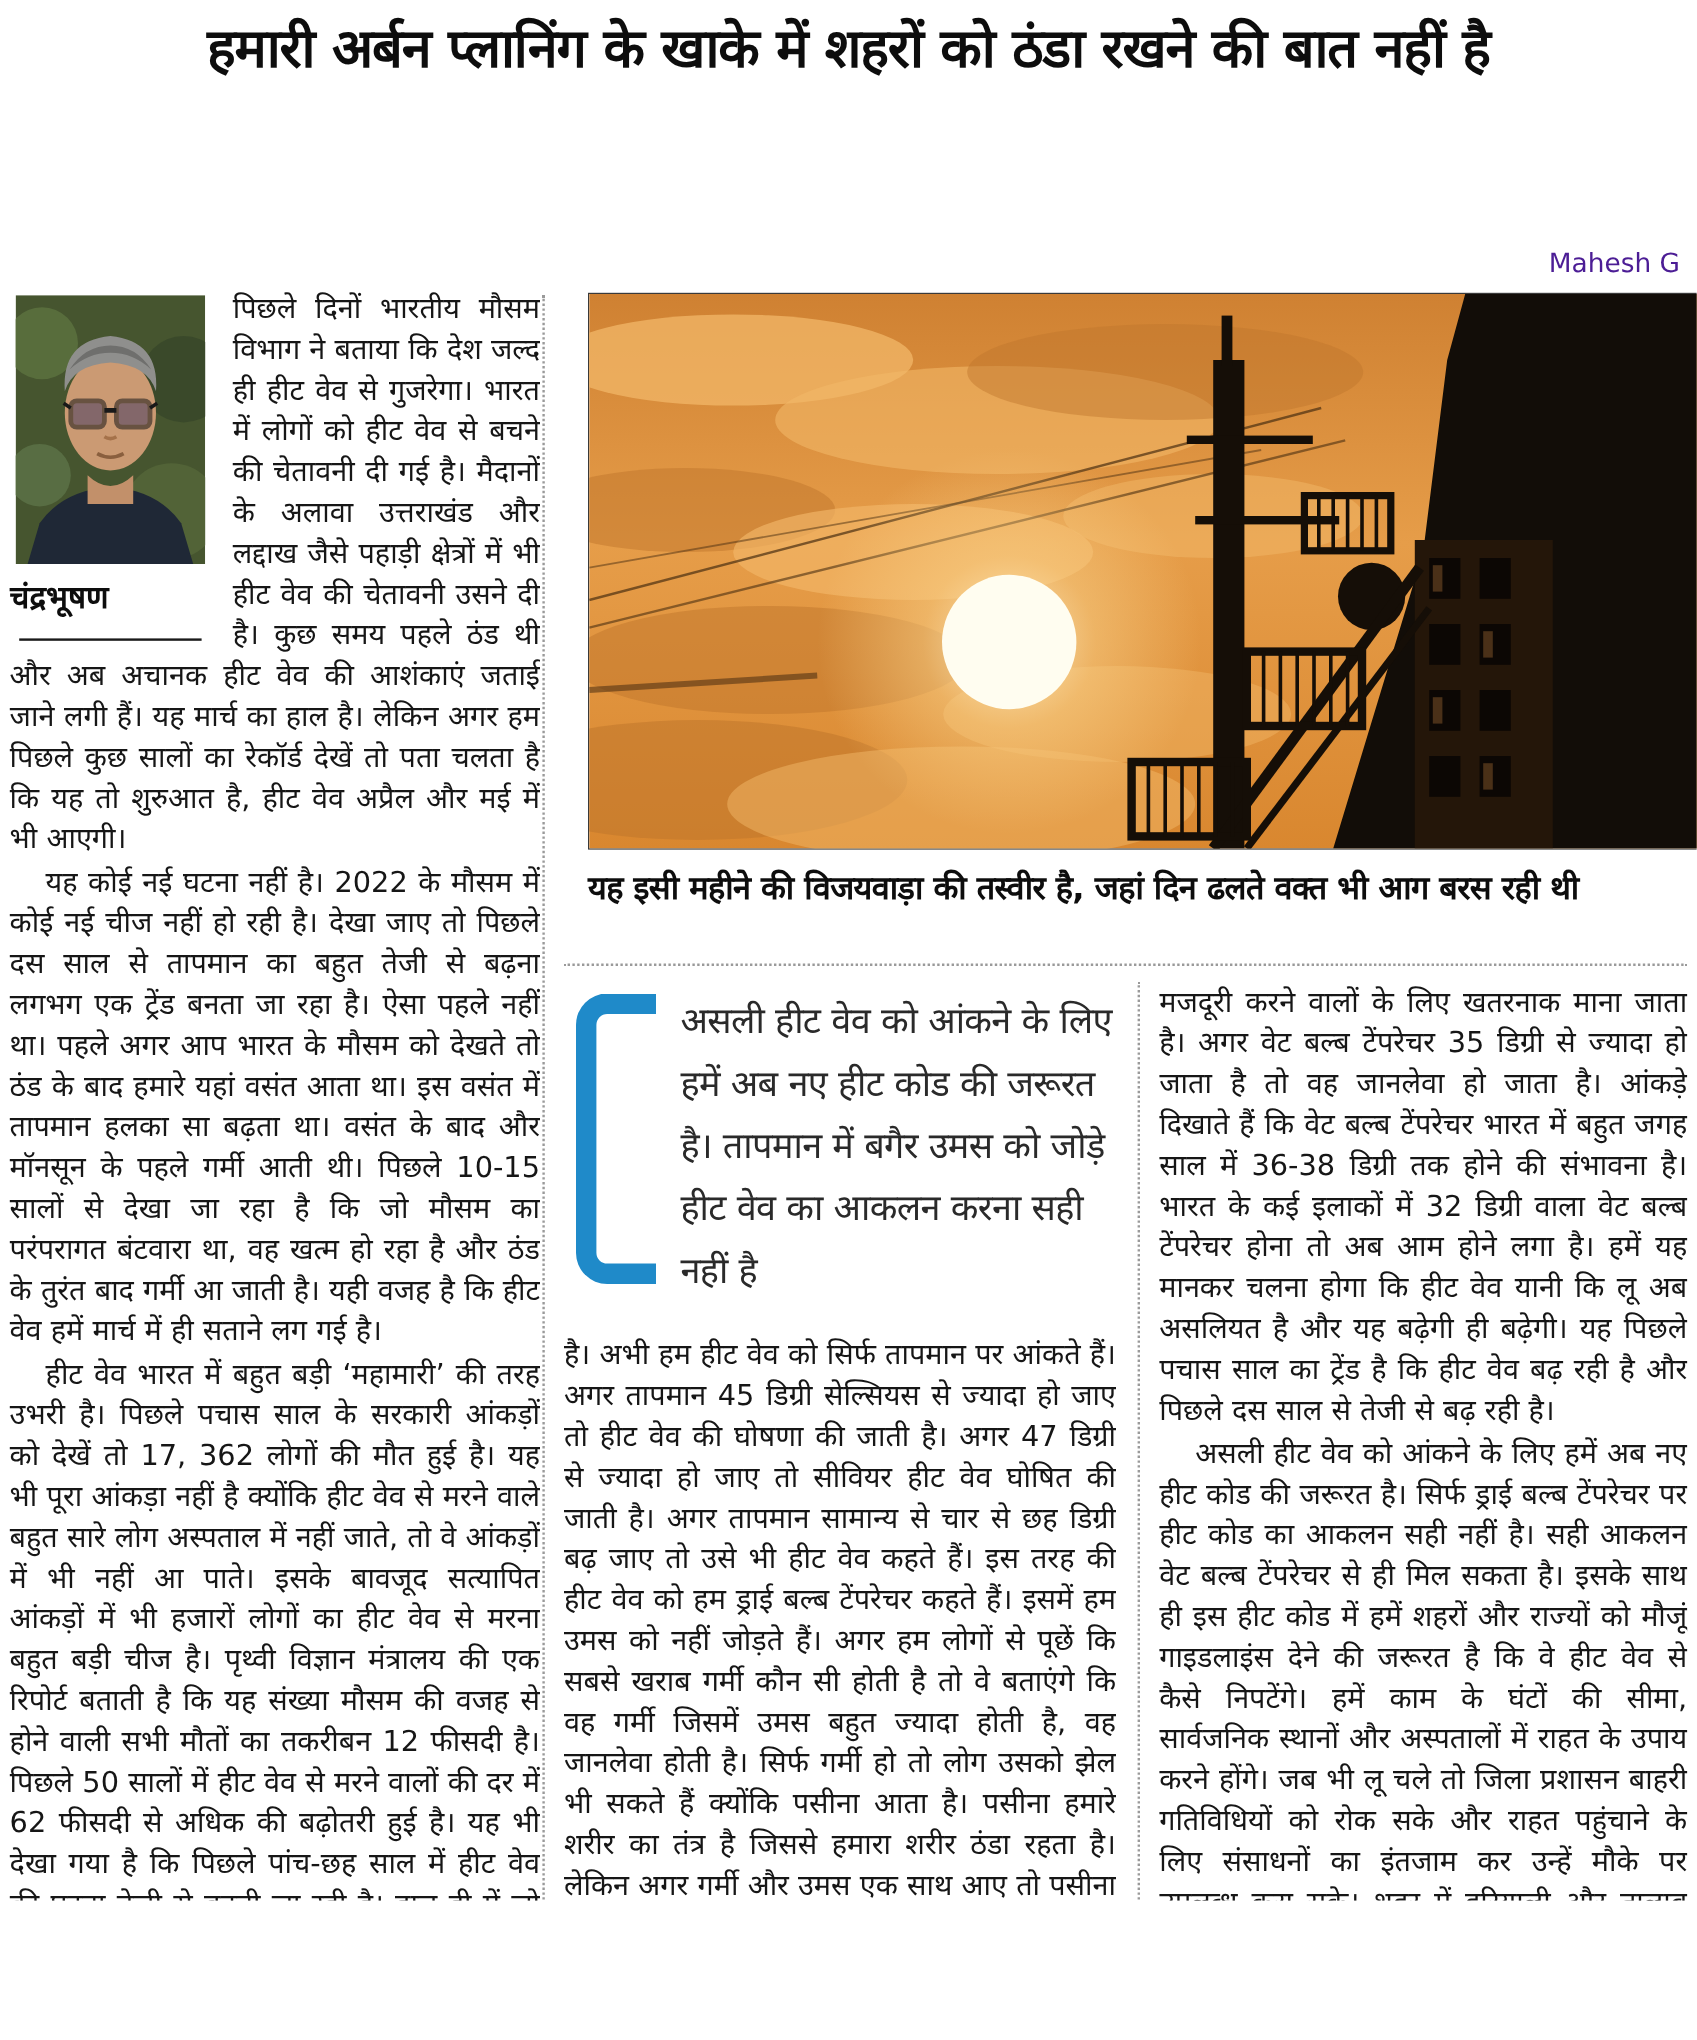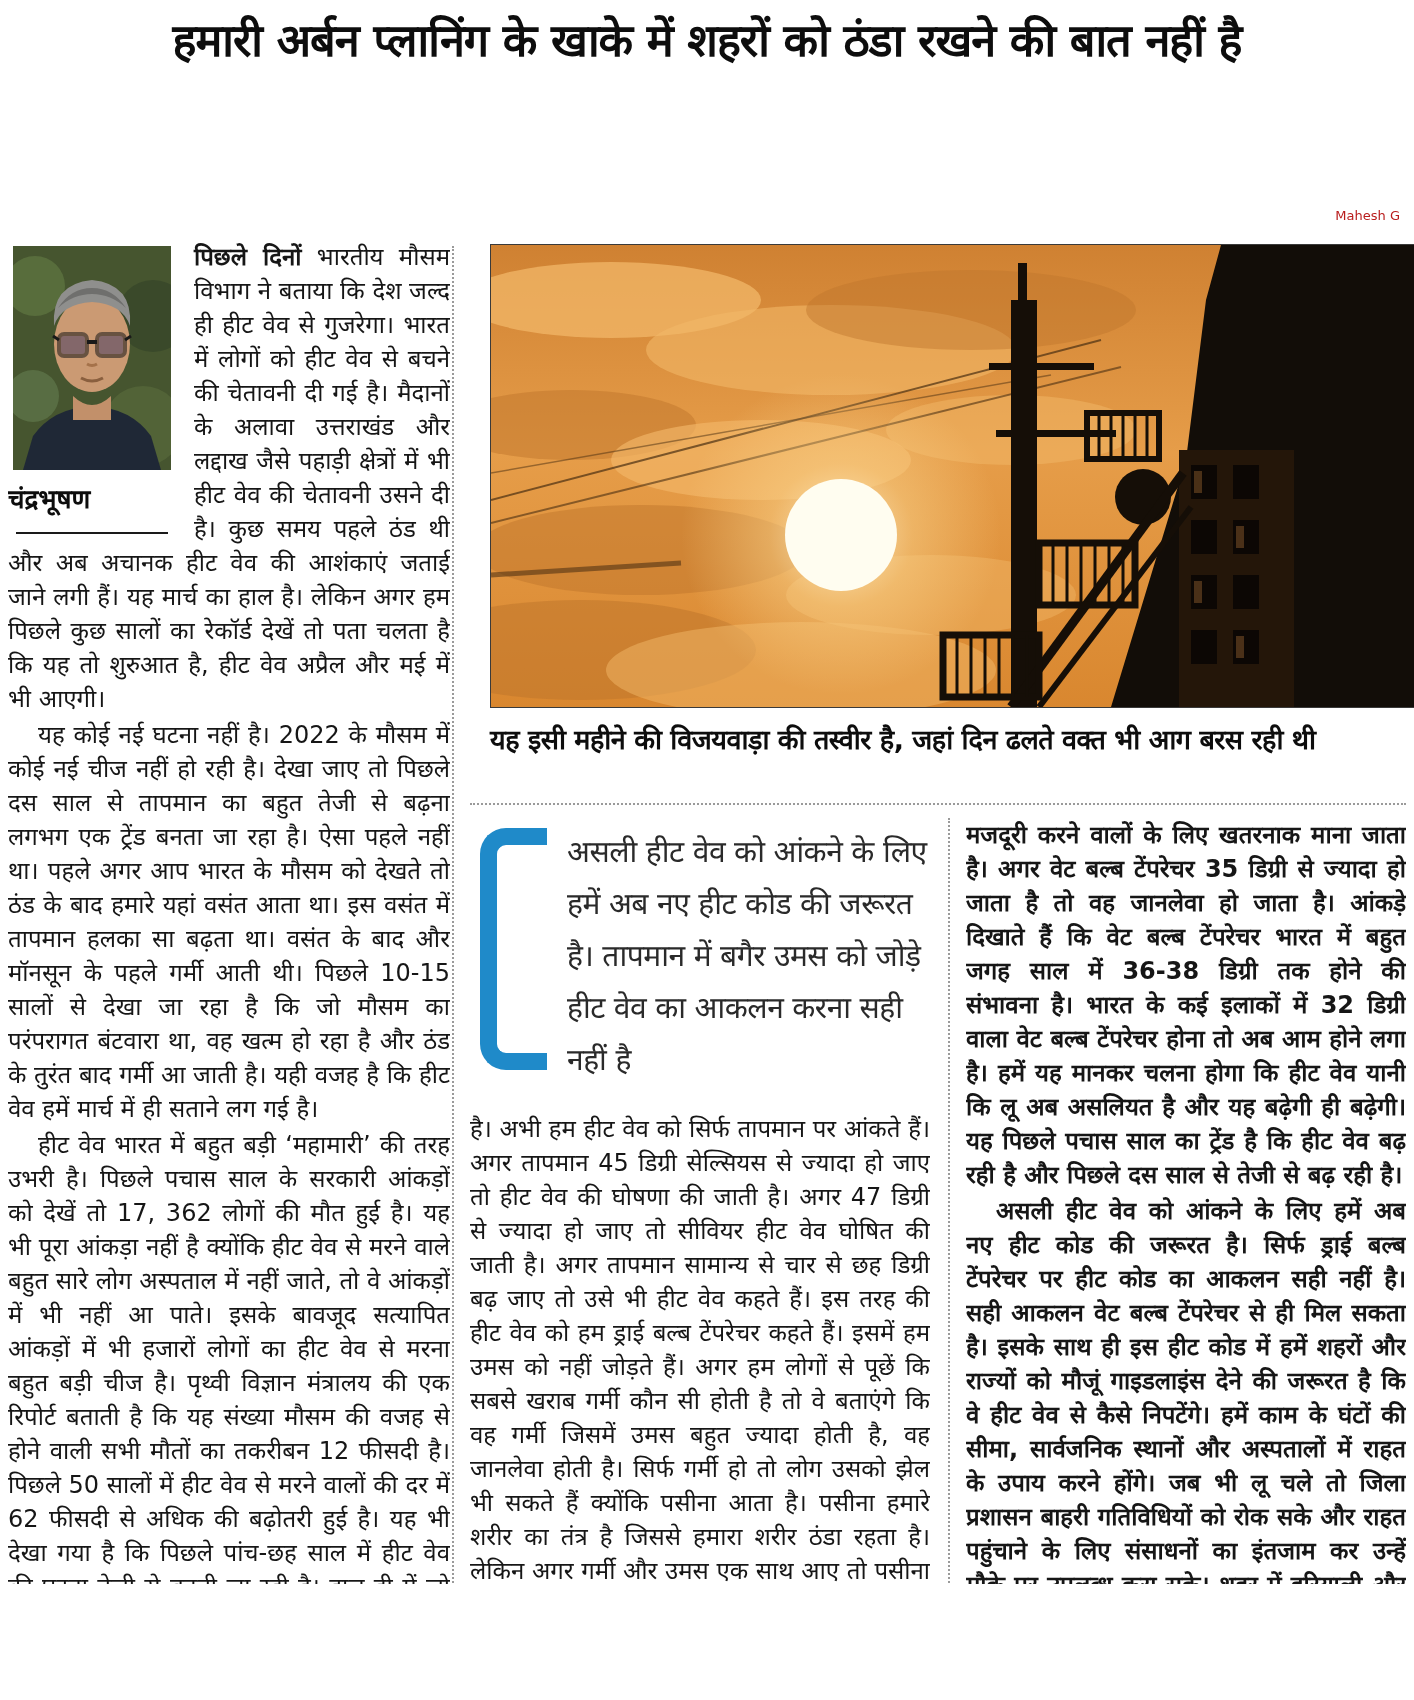--- a/index.html
+++ b/index.html
@@ -17,46 +17,46 @@
     font-size:45px;font-weight:bold;color:#0d0d0d;
     text-align:center;white-space:nowrap;letter-spacing:-1px;
   }
   .headline{
     position:absolute;top:60px;left:6px;right:6px;
     font-size:102px;font-weight:bold;color:var(--headline-gray);
     text-align:center;white-space:nowrap;letter-spacing:-2px;line-height:1.2;
   }
   .photo-credit{
     position:absolute;top:208px;right:14px;
-    font-size:13px;color:#b91c1c;margin-left:12px;
+    font-size:22px;color:#4c1d95;margin-left:12px;
   }
   .photo-fig{position:absolute;top:244px;left:490px;width:936px;}
   .photo-frame{border:1px solid #3a3a3a;line-height:0;}
   .photo-frame svg{display:block;}
   .photo-caption{
     margin-top:12px;font-size:27px;font-weight:bold;color:#0d0d0d;
     letter-spacing:-0.5px;
   }
   .dotted-h{position:absolute;border-top:2px dotted #9a9a9a;height:0;}
   .dotted-v{position:absolute;border-left:2px dotted #9a9a9a;width:0;}
 
   .col{position:absolute;font-size:24px;line-height:34px;text-align:justify;color:#161616;}
   .col p{margin:0 0 2px 0;}
   .col p.indent{text-indent:30px;}
   .col-left{top:240px;left:8px;width:442px;height:1440px;overflow:hidden;}
   .col-mid{top:818px;left:470px;width:460px;height:866px;overflow:hidden;}
-  .col-right{top:818px;left:966px;width:440px;height:866px;overflow:hidden;font-weight:bold;}
+  .col-right{top:818px;left:966px;width:440px;height:866px;overflow:hidden;}
 
   .author-box{float:left;width:168px;margin:6px 18px 8px 0;}
   .author-photo{width:158px;height:224px;margin:0 auto;line-height:0;}
   .author-photo svg{display:block;}
   .author-name{font-weight:bold;font-size:26px;margin-top:12px;color:#0d0d0d;}
   .author-rule{border:none;border-top:2px solid #1a1a1a;width:152px;margin:16px auto 0 auto;}
 
-  .lead-in{font-weight:bold;}
+  .lead-in{font-weight:normal;}
 
   .pull-quote{display:flex;align-items:stretch;margin:6px 0 26px 0;}
   .quote-bracket{
     flex:none;width:50px;height:208px;margin:4px 20px 0 10px;
     border-left:17px solid var(--accent-blue);
     border-top:17px solid var(--accent-blue);
     border-bottom:17px solid var(--accent-blue);
     border-radius:26px 0 0 26px;
   }
   .quote-text{

